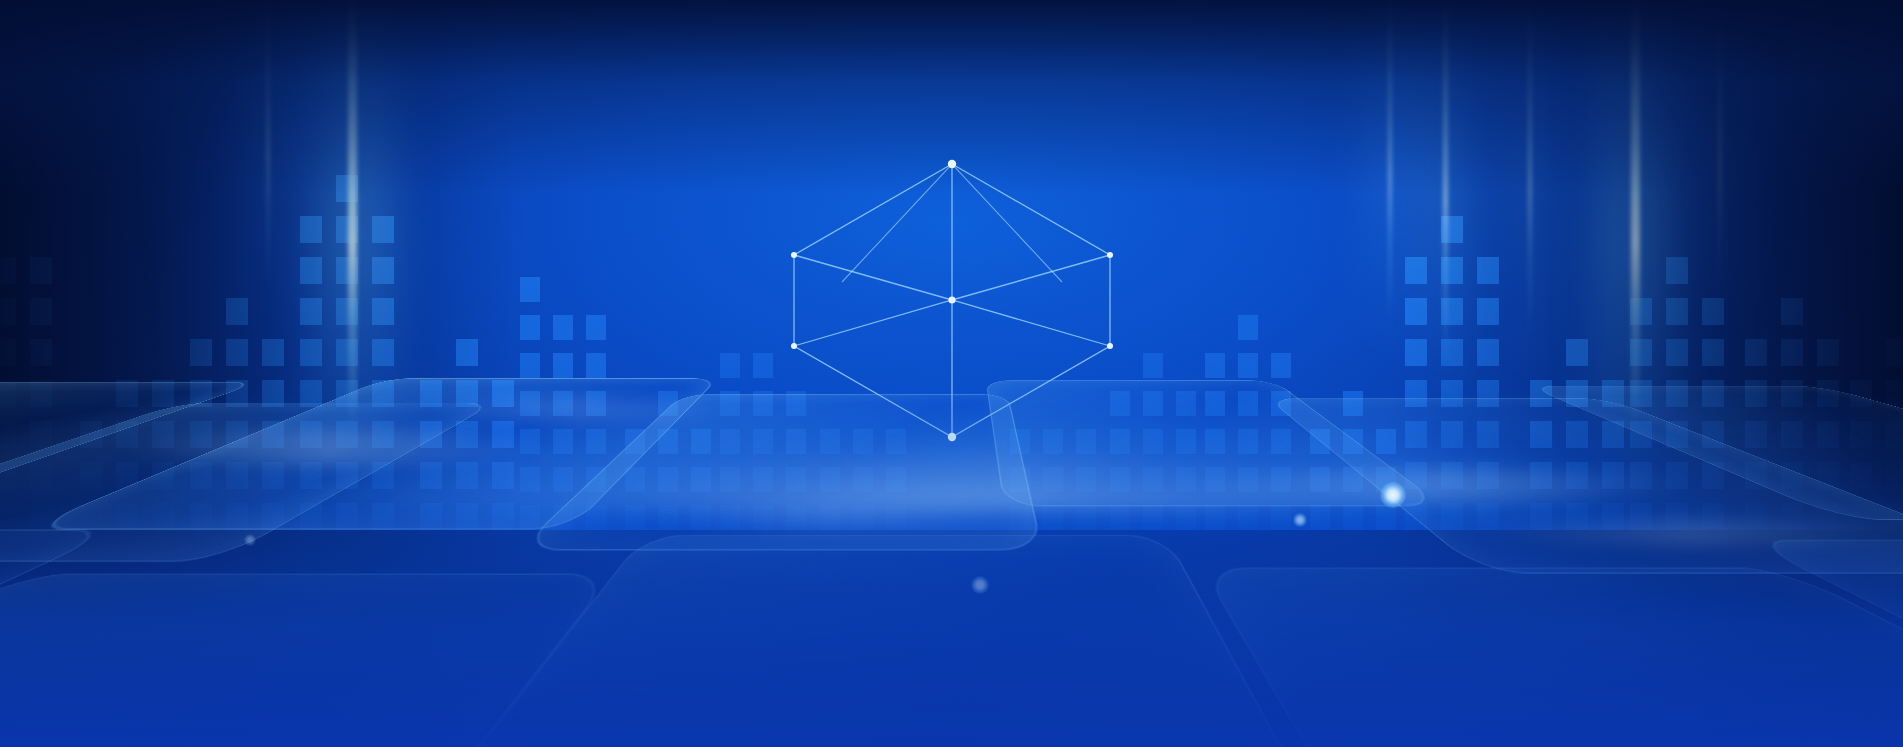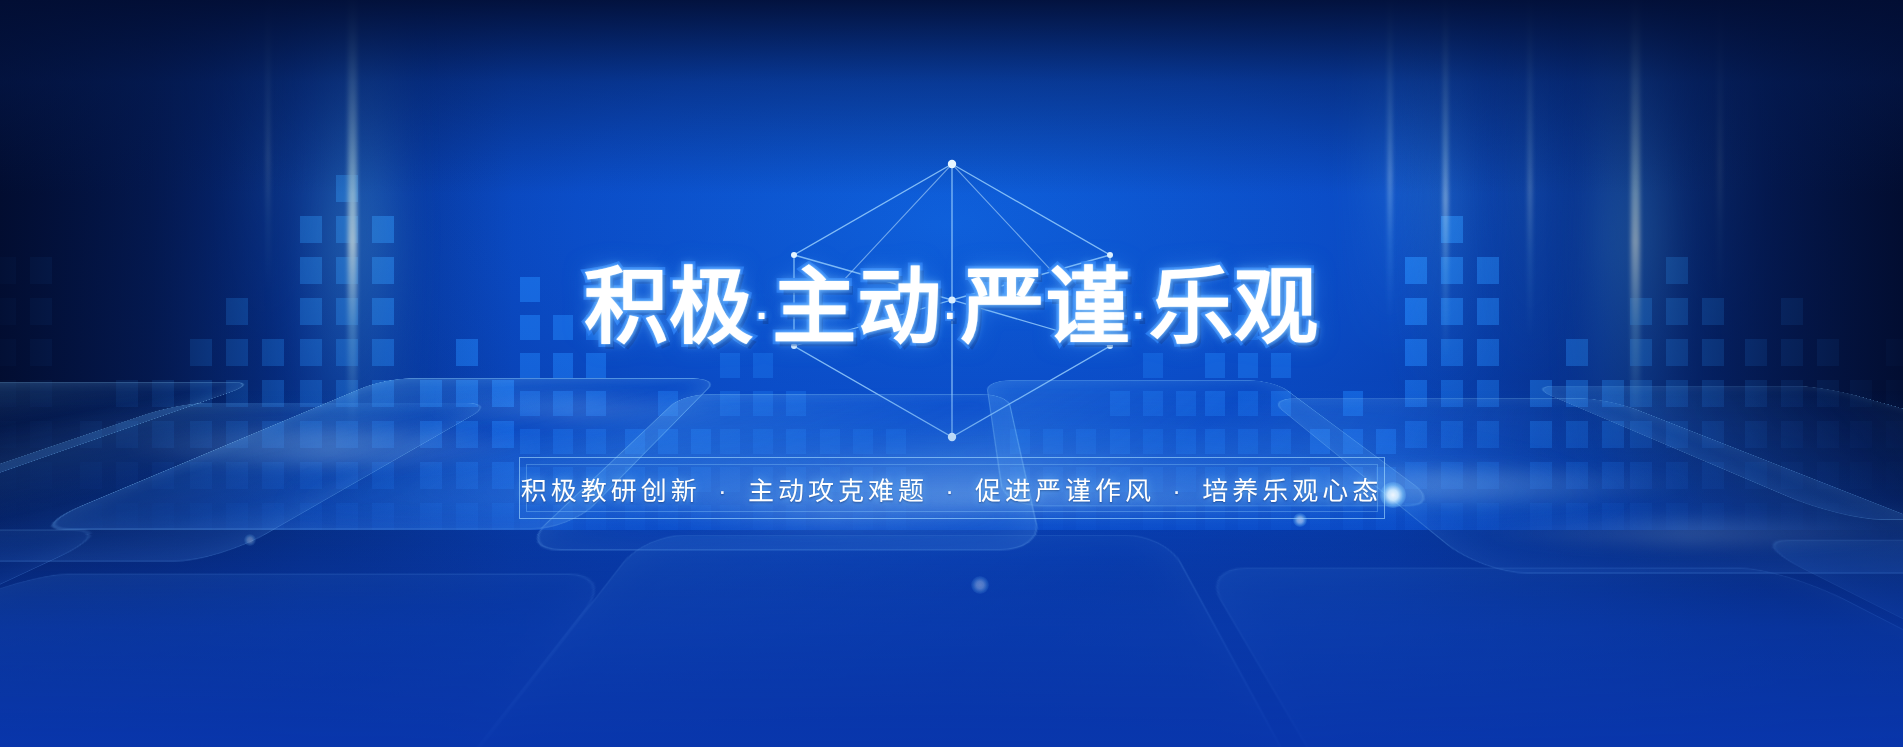--- a/index.html
+++ b/index.html
@@ -655,23 +655,17 @@
       <div class="glowdot" style="left: 244px; top: 534px; width: 12px; height: 12px; opacity: 0.3;"></div>
       <div class="streak" style="left: 120px; top: 430px; width: 420px; height: 34px; --a: 102deg; opacity: 0.4;"></div>
       <div class="streak" style="left: 420px; top: 398px; width: 320px; height: 22px; --a: 96deg; opacity: 0.3;"></div>
       <div class="streak" style="left: 1180px; top: 470px; width: 520px; height: 30px; --a: 84deg; opacity: 0.38;"></div>
       <div class="streak" style="left: 1480px; top: 520px; width: 420px; height: 26px; --a: 80deg; opacity: 0.28;"></div>
       <div class="streak" style="left: 640px; top: 505px; width: 380px; height: 24px; --a: 98deg; opacity: 0.22;"></div>
     </div>
 
   <div class="content">
 
-    <div class="title-row">
-      <h1 class="title" id="main-title"><span>积极</span><span class="dot">·</span><span>主动</span><span class="dot">·</span><span>严谨</span><span class="dot">·</span><span>乐观</span></h1>
-    </div>
-
-
-    <div class="tagbox">
-      <div class="tagline" id="tagline"><span>积极教研创新</span><span class="tag-sep"> · </span><span>主动攻克难题</span><span class="tag-sep"> · </span><span>促进严谨作风</span><span class="tag-sep"> · </span><span>培养乐观心态</span></div>
-    </div>
+
+
 
   </div>
 </div>
 
 </body></html>

